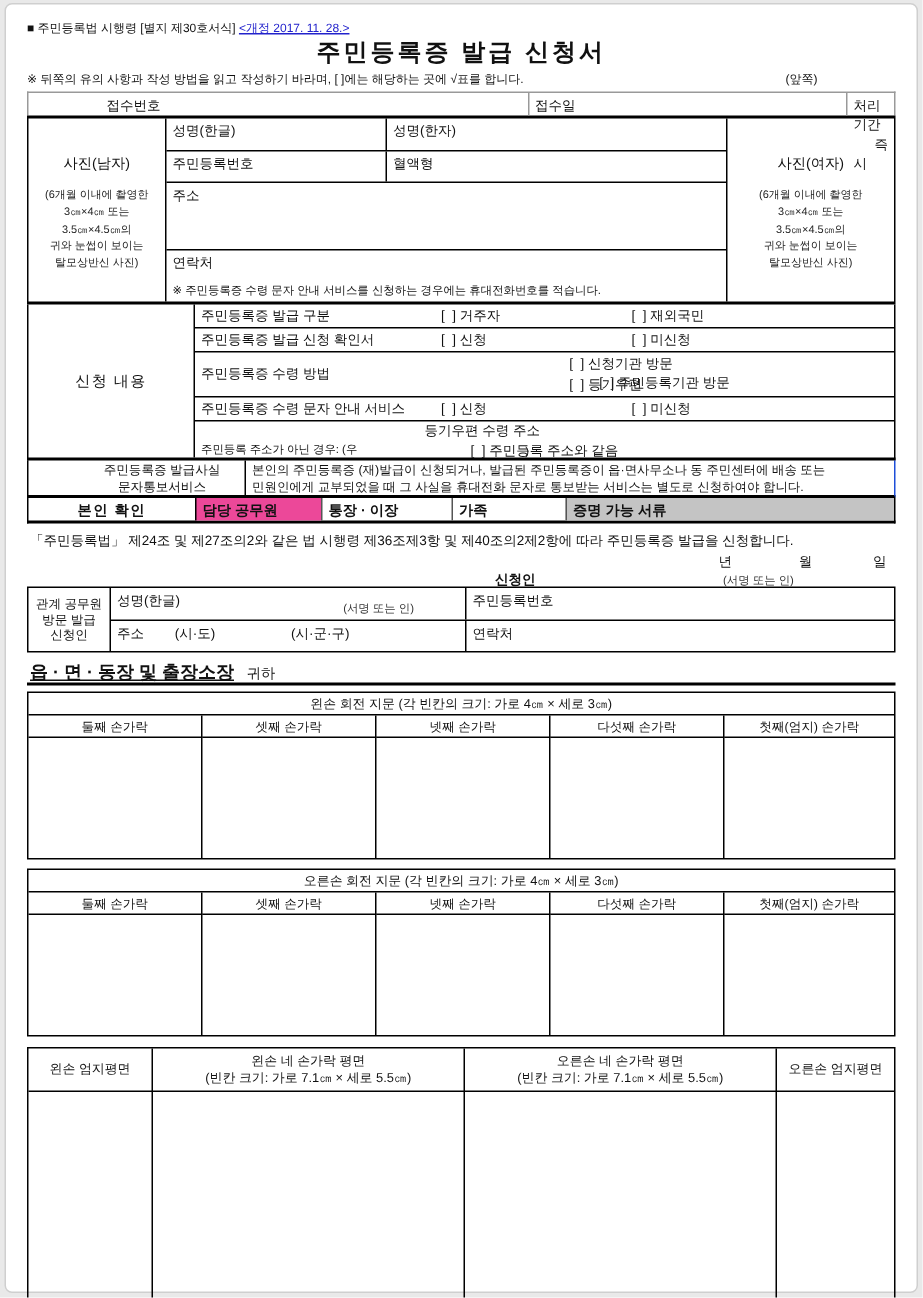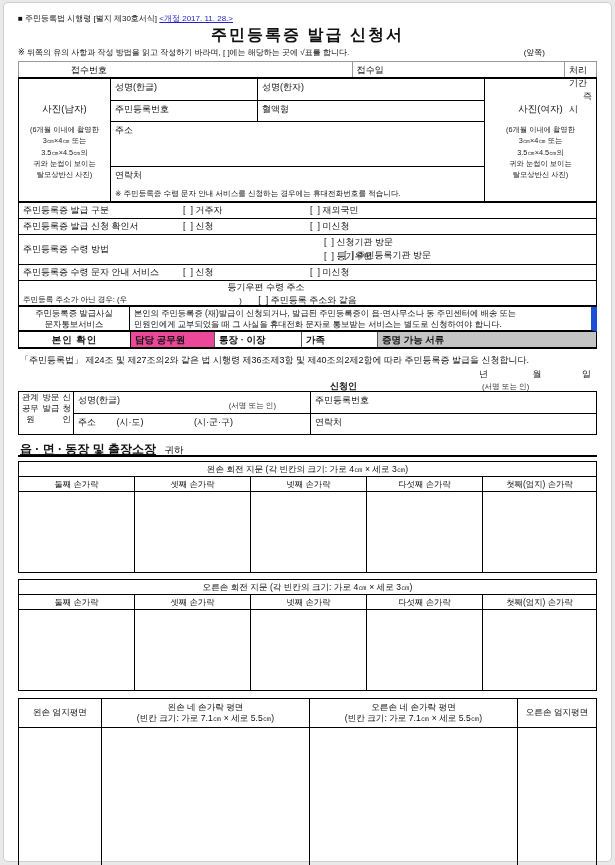--- a/index.html
+++ b/index.html
@@ -56,21 +56,21 @@
   .r16 { height:16px; } .r30 { height:30px; } .r24 { height:24px; }
   .arow .rl { width:160px; flex:none; }
   .arow .o1 { width:127px; flex:none; }
   .arow .o2 { flex:1; }
   .stack { display:flex; flex-direction:column; justify-content:center; flex:1; }
   .stack .line { display:flex; height:14px; align-items:center;flex-direction:column; }
   .sub-line { font-size:7.6px; height:10px; display:flex; align-items:center; }
   .sub-line .close { margin-left:112px; }
 
   
-  .notify { display:flex; border-bottom:2px solid #000; border-left:1px solid #000; border-right:6px solid #1d4ed8; height:25px; }
+  .notify { display:flex; border-bottom:2px solid #000; border-left:1px solid #000; border-right:1px solid #1d4ed8; height:25px;padding-left:34px; }
   .notify .nl { width:111px; border-right:1px solid #000; text-align:center; font-size:8.4px; display:flex; flex-direction:column; justify-content:center; line-height:1.25; }
   .notify .nt { flex:1; padding:1px 4px; font-size:8.3px; line-height:1.35; }
 
   
   .verify { display:flex; border-bottom:2px solid #000; border-left:1px solid #000; border-right:1px solid #000; height:17px; font-size:9.5px; font-weight:bold; }
   .verify > div { padding:2px 4px; }
   .verify .v0 { width:111px; text-align:center; letter-spacing:1px; }
   .verify .v1 { width:84px; background:#ec4899; border-left:1px solid #000; }
   .verify .v2 { width:87px; border-left:1px solid #555; }
   .verify .v3 { width:76px; border-left:1px solid #555; }
@@ -79,21 +79,21 @@
   
   .declaration { padding:5px 2px 2px 2px; font-size:9px; height:42px; }
   .decl-date { text-align:right; margin-top:1px; height:12px; }
   .decl-date .y { margin-right:42px; } .decl-date .m { margin-right:38px; } .decl-date .d { margin-right:4px; }
   .decl-sign { position:relative; height:13px; }
   .decl-sign .app { position:absolute; left:310px; font-weight:bold; }
   .decl-sign .sig { position:absolute; left:462px; font-size:7.6px; color:#333; top:2px; }
 
   
   .officer { display:flex; border:1px solid #000; height:44px; }
-  .officer .ol { width:55px; border-right:1px solid #000; text-align:center; font-size:8.4px; display:flex; flex-direction:row; justify-content:center; line-height:1.3; }
+  .officer .ol { width:55px; border-right:1px solid #000; text-align:center; font-size:8.4px; display:flex; flex-direction:column; justify-content:center; line-height:1.3; }
   .officer .omain { flex:1; display:flex; flex-direction:column; }
   .orow { display:flex; flex:1; }
   .orow.first { border-bottom:1px solid #000; }
   .ocell { padding:2px 4px; font-size:9px; }
   .ocell.a { width:237px; border-right:1px solid #000; display:flex; justify-content:space-between; }
   .ocell.b { flex:1; }
   .ocell .sig { font-size:7.6px; color:#333; align-self:flex-end; margin-right:30px; }
   .ocell .g1 { margin-left:18px; } .ocell .g2 { margin-left:48px; }
 
   
@@ -177,20 +177,21 @@
         <div>(6개월 이내에 촬영한</div>
         <div>3㎝×4㎝ 또는</div>
         <div>3.5㎝×4.5㎝의</div>
         <div>귀와 눈썹이 보이는</div>
         <div>탈모상반신 사진)</div>
       </div>
     </div>
   </div>
 
   <div class="apply-table">
+    <div class="apply-label">신청 내용</div>
     <div class="apply-rows">
       <div class="arow r16">
         <span class="rl">주민등록증 발급 구분</span>
         <span class="o1 pre">[  ] 거주자</span>
         <span class="o2 pre">[  ] 재외국민</span>
       </div>
       <div class="arow r16">
         <span class="rl">주민등록증 발급 신청 확인서</span>
         <span class="o1 pre">[  ] 신청</span>
         <span class="o2 pre">[  ] 미신청</span>

